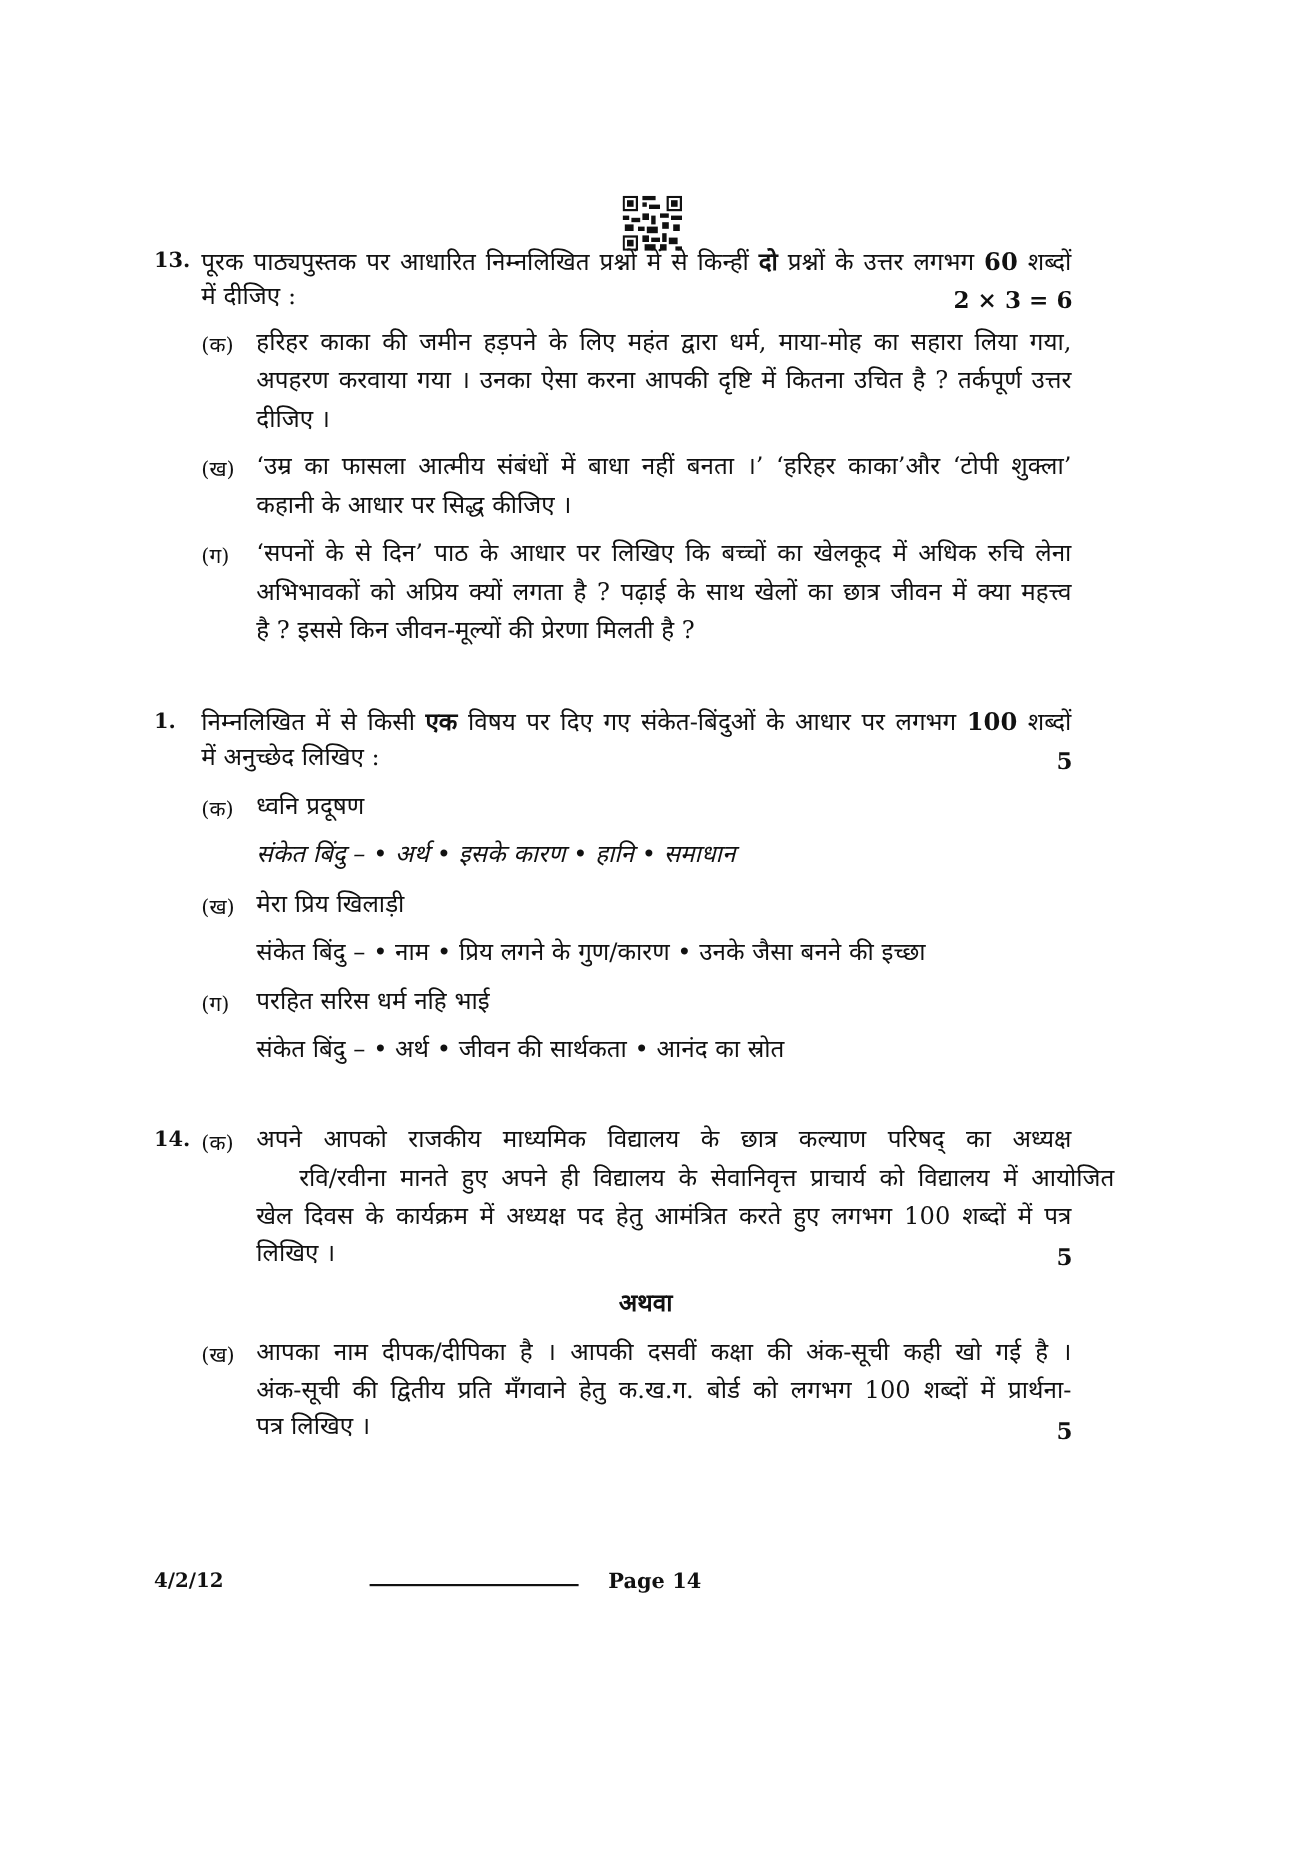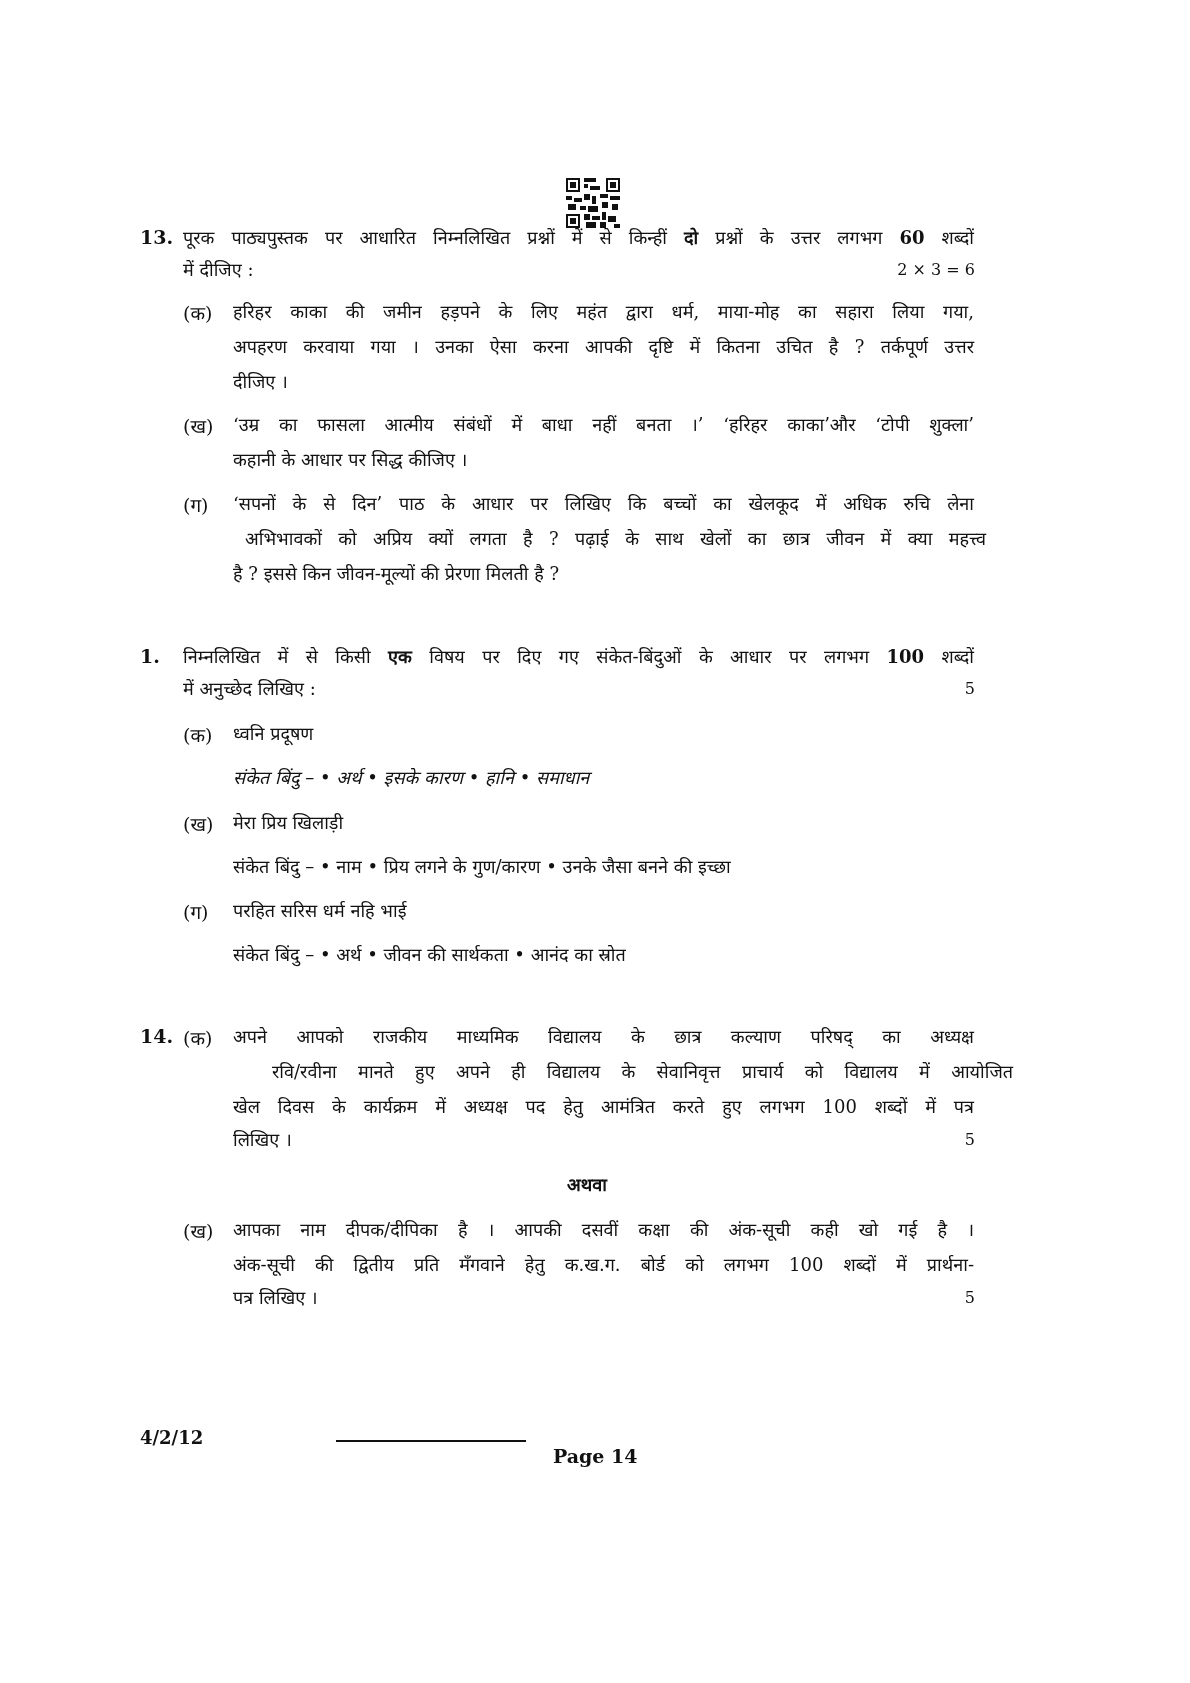--- a/index.html
+++ b/index.html
@@ -10,39 +10,39 @@
     }
     .abs { position: absolute; }
     .qr {
       left: 566px; top: 178px; width: 54px; height: 50px;
     }
     .qnum {
       position: absolute; font-size: 19px; font-weight: bold;
       font-family: "DejaVu Serif", serif;
     }
     .line {
-      position: absolute; font-size: 18px; white-space: nowrap;
+      position: absolute; font-size: 22px; white-space: nowrap;
       line-height: 24px;
     }
     .sub { position: absolute; font-size: 19px; }
     .marks {
-      position: absolute; font-weight: normal; font-size: 16px;
+      position: absolute; font-weight: bold; font-size: 21px;
       font-family: "DejaVu Serif", serif;
     }
     .just { text-align: justify; text-align-last: justify; }
     b { font-weight: bold; }
     .center { text-align: center; }
     .footer-code {
       left: 140px; top: 1427px; font-weight: bold; font-size: 18px;
     }
     .footer-rule {
       left: 336px; top: 1440px; width: 190px; height: 2px; background: #111;
     }
     .footer-page {
-      left: 553px; top: 1427px; font-weight: bold; font-size: 19px; margin-top: 18px;
+      left: 553px; top: 1427px; font-weight: bold; font-size: 19px;
     }
   </style>
 </head>
 <body>
 
 <div class="abs qr">
   <svg width="54" height="50" viewBox="0 0 27 25">
     <rect x="0" y="0" width="27" height="25" fill="#fff"></rect>
     <rect x="0" y="0" width="7" height="7" fill="#111"></rect>
       <rect x="1" y="1" width="5" height="5" fill="#fff"></rect>
@@ -92,21 +92,21 @@
 
   <div>
     <span class="sub" style="left:183px; top:413px;">(ख)</span>
     <div class="line just" style="left:233px; top:413px; width:741px;">‘उम्र का फासला आत्मीय संबंधों में बाधा नहीं बनता ।’ ‘हरिहर काका’और ‘टोपी शुक्ला’</div>
     <div class="line" style="left:233px; top:448px;">कहानी के आधार पर सिद्ध कीजिए ।</div>
   </div>
 
   <div>
     <span class="sub" style="left:183px; top:492px;">(ग)</span>
     <div class="line just" style="left:233px; top:492px; width:741px;">‘सपनों के से दिन’ पाठ के आधार पर लिखिए कि बच्चों का खेलकूद में अधिक रुचि लेना</div>
-    <div class="line just" style="left:233px; top:527px; width:741px;margin-left:12px;">अभिभावकों को अप्रिय क्यों लगता है ? पढ़ाई के साथ खेलों का छात्र जीवन में क्या महत्त्व</div>
+    <div class="line just" style="left:233px; top:527px; width:741px;">अभिभावकों को अप्रिय क्यों लगता है ? पढ़ाई के साथ खेलों का छात्र जीवन में क्या महत्त्व</div>
     <div class="line" style="left:233px; top:562px;">है ? इससे किन जीवन-मूल्यों की प्रेरणा मिलती है ?</div>
   </div>
 </div>
 
 <div>
   <span class="qnum" style="left:140px; top:645px;">1.</span>
   <div class="line just" style="left:183px; top:645px; width:791px;"><span>निम्नलिखित में से किसी </span><b>एक</b><span> विषय पर दिए गए संकेत-बिंदुओं के आधार पर लगभग </span><b>100</b><span> शब्दों</span></div>
   <div class="line" style="left:183px; top:677px;">में अनुच्छेद लिखिए :</div>
   <div class="marks" style="right:215px; top:679px;">5</div>
 

